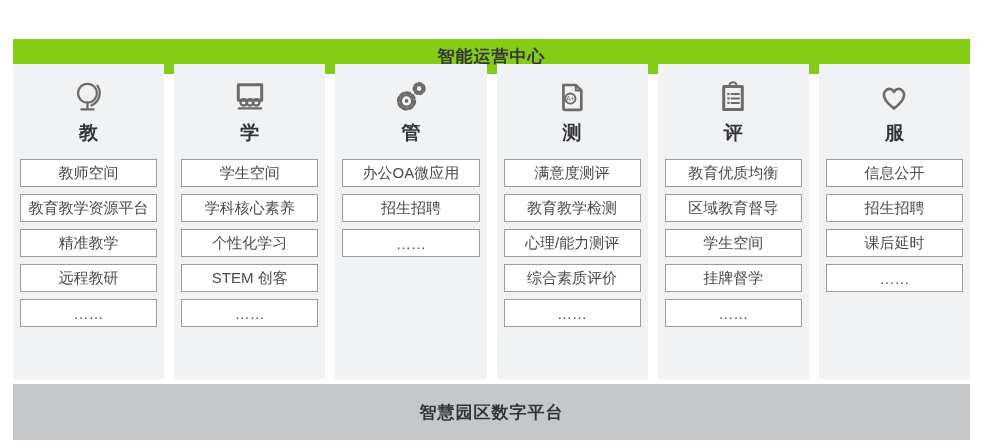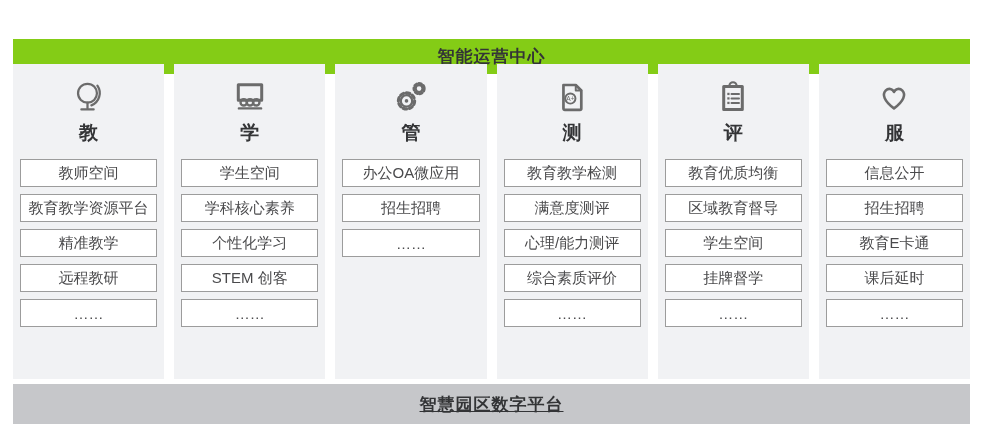--- a/index.html
+++ b/index.html
@@ -9,21 +9,21 @@
     font-family: "Liberation Sans", "DejaVu Sans", sans-serif;
   }
   .stage { position: relative; width: 985px; height: 443px; overflow: hidden; }
 
   .banner {
     position: absolute; left: 13px; width: 957px;
     display: flex; align-items: center; justify-content: center;
     font-size: 17px; font-weight: 700; color: #333436; letter-spacing: 1px;
   }
   .banner-top { top: 23px; height: 35px; background: #84cc16; margin-top: 16px; }
-  .banner-bottom { top: 384px; height: 40px; background: #c6c7ca; text-decoration: underline; }
+  .banner-bottom { top: 384px; height: 56px; background: #c6c7ca; }
 
   .columns {
     position: absolute; left: 13px; top: 64px; width: 957px; height: 315px;
     display: flex; gap: 10px;
   }
   .column {
     flex: 1 1 0; background: #f1f2f4;
     display: flex; flex-direction: column; padding-top: 14px;
     box-sizing: border-box;
   }
@@ -115,22 +115,22 @@
       <div class="icon-wrap">
         <svg viewBox="0 0 24 24" stroke-width="1.6">
           <path d="M6.3 4 h8.2 l3.7 3.7 v12 a0.9 0.9 0 0 1 -0.9 0.9 h-10.1 a0.9 0.9 0 0 1 -0.9 -0.9 z" stroke-width="1.8"></path>
           <path d="M14.5 4 v3.7 h3.7" stroke-width="1.3"></path>
           <circle cx="10.9" cy="13" r="3.4" stroke-width="1.3"></circle>
           <text x="10.9" y="14.5" font-size="4.4" text-anchor="middle" fill="#6b6b6b" stroke="none">A+</text>
         </svg>
       </div>
       <div class="col-header">测</div>
       <div class="items">
+        <div class="item">满意度测评</div>
         <div class="item">教育教学检测</div>
-        <div class="item">满意度测评</div>
         <div class="item">心理/能力测评</div>
         <div class="item">综合素质评价</div>
         <div class="item">……</div>
       </div>
     </div>
 
     <div class="column">
       <div class="icon-wrap">
         <svg viewBox="0 0 24 24" stroke-width="1.4">
           <rect x="5.8" y="5" width="12.4" height="15.4" stroke-width="2"></rect>
@@ -156,21 +156,20 @@
     <div class="column">
       <div class="icon-wrap">
         <svg viewBox="0 0 24 24" stroke-width="1.7">
           <path d="M12 19.6 C 5.4 14.8 4 10.3 6.4 7.8 C 8.2 5.9 11 6.3 12 8.7 C 13 6.3 15.8 5.9 17.6 7.8 C 20 10.3 18.6 14.8 12 19.6 Z"></path>
         </svg>
       </div>
       <div class="col-header">服</div>
       <div class="items">
         <div class="item">信息公开</div>
         <div class="item">招生招聘</div>
-        <div class="item">教育E卡通</div>
         <div class="item">课后延时</div>
         <div class="item">……</div>
       </div>
     </div>
 
   </div>
 
   <div class="banner banner-bottom">
     <span>智慧园区数字平台</span>
   </div>

